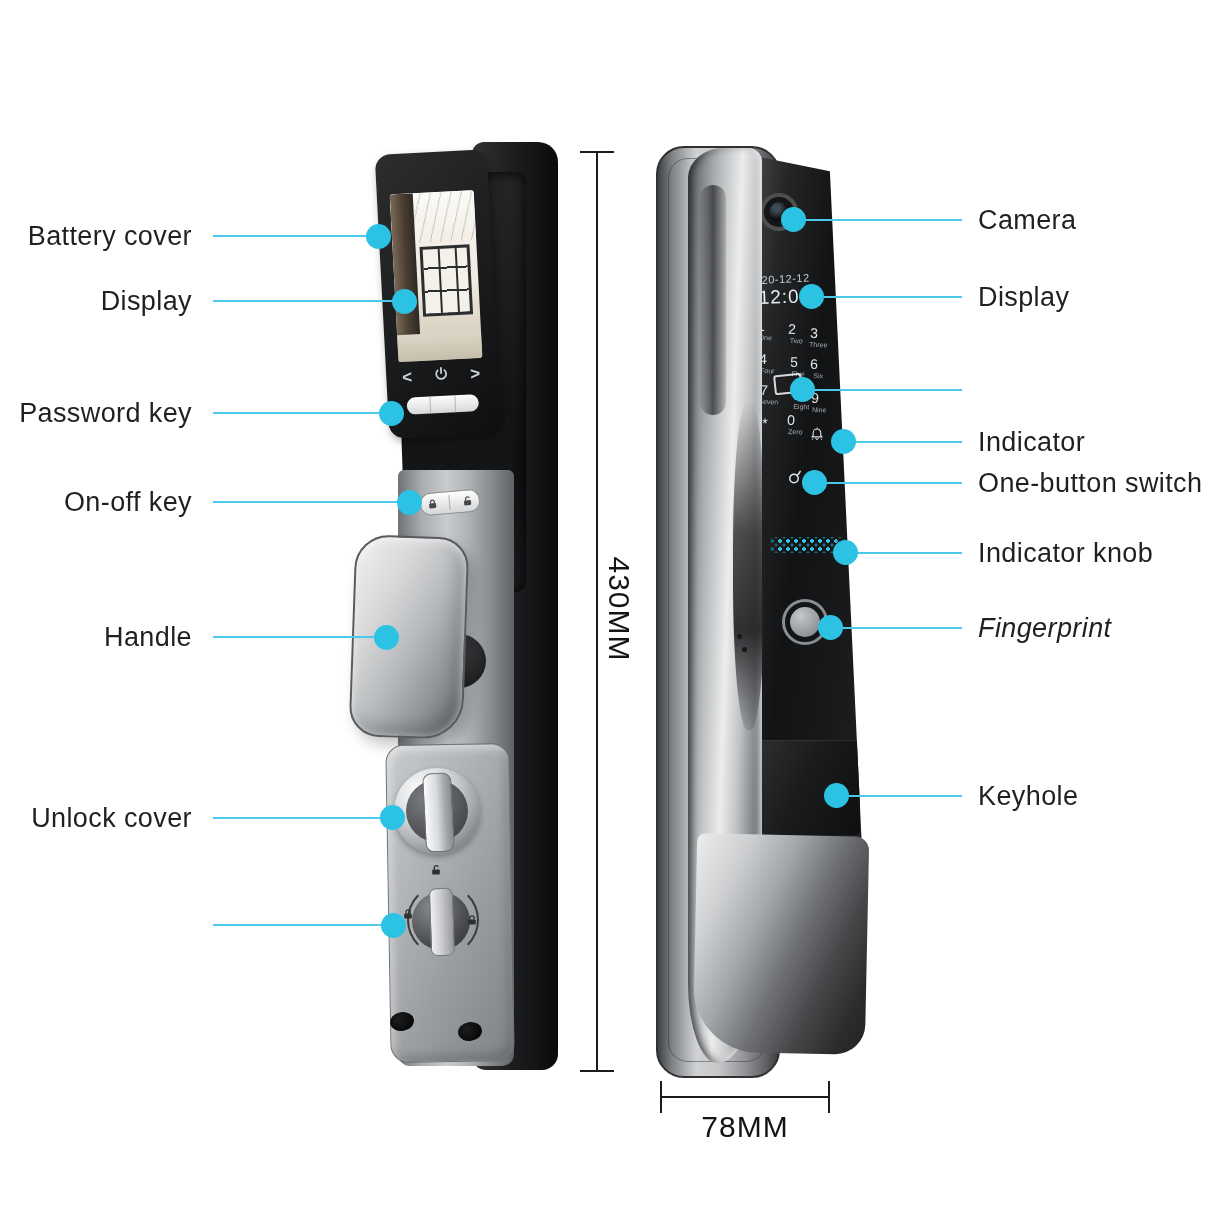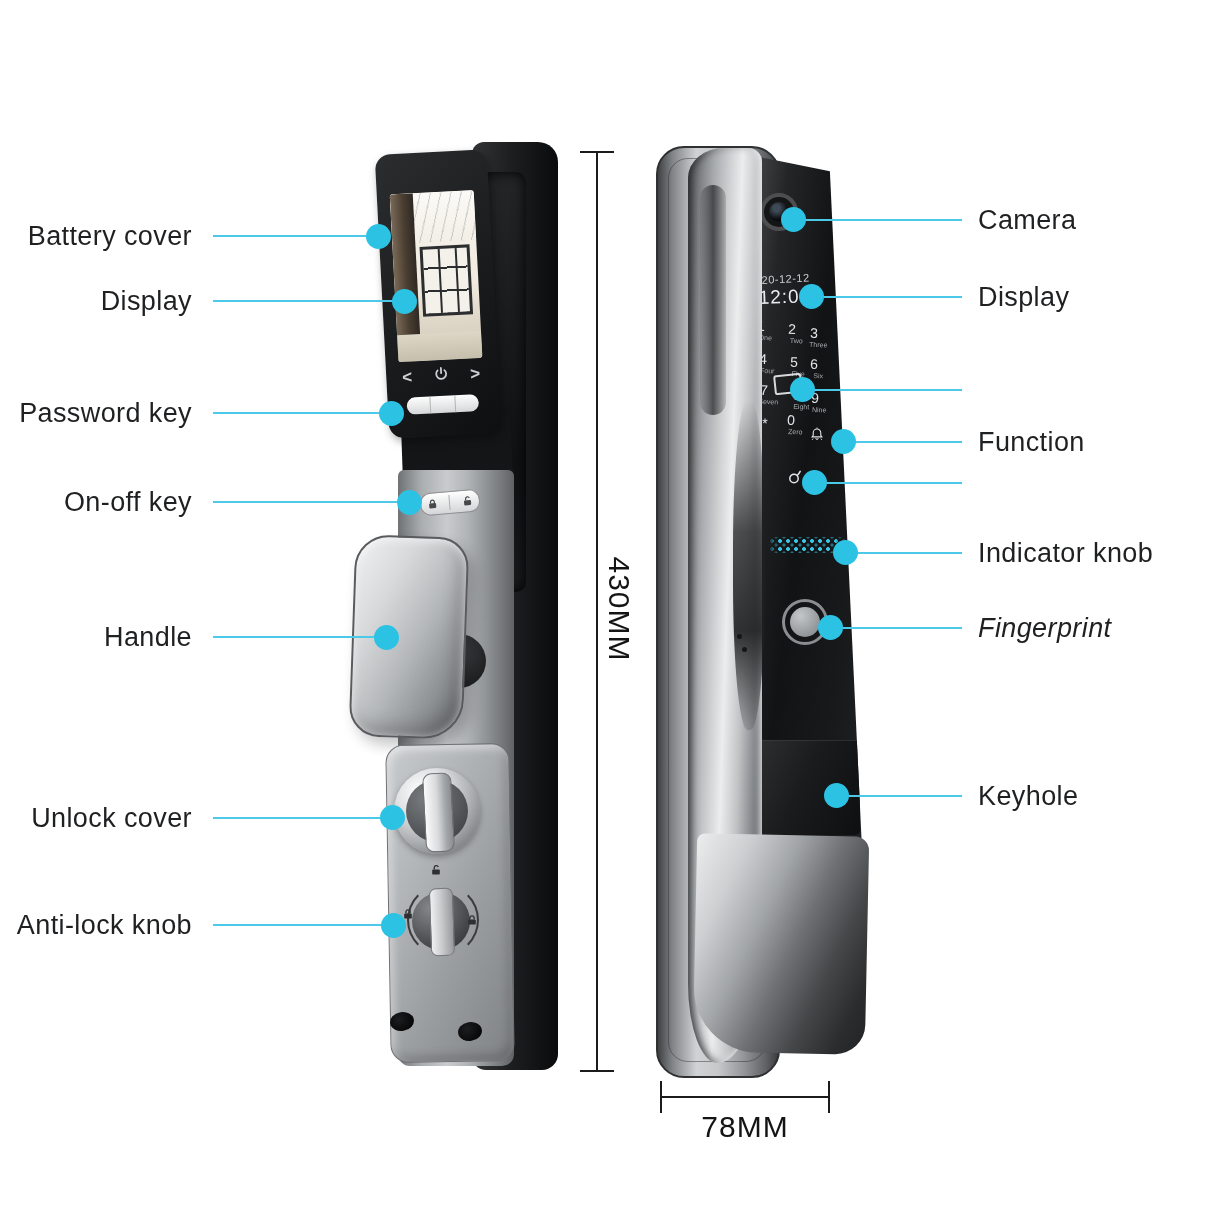--- a/index.html
+++ b/index.html
@@ -326,39 +326,39 @@
   <div class="dot" style="left:397px;top:490px;"></div>
 
   <div class="lbl left" style="right:1022px;top:620px;">Handle</div>
   <div class="lead" style="left:213px;top:636px;width:173px;"></div>
   <div class="dot" style="left:374px;top:625px;"></div>
 
   <div class="lbl left" style="right:1022px;top:801px;">Unlock cover</div>
   <div class="lead" style="left:213px;top:817px;width:179px;"></div>
   <div class="dot" style="left:380px;top:805px;"></div>
 
-  <div class="lbl left" style="right:1022px;top:908px;">Anti-lock knob</div>
   <div class="lead" style="left:213px;top:924px;width:180px;"></div>
   <div class="dot" style="left:381px;top:913px;"></div>
 
   <div class="lbl right" style="left:978px;top:203px;">Camera</div>
   <div class="lead" style="left:793px;top:219px;width:169px;"></div>
   <div class="dot" style="left:781px;top:207px;"></div>
 
   <div class="lbl right" style="left:978px;top:280px;">Display</div>
   <div class="lead" style="left:811px;top:296px;width:151px;"></div>
   <div class="dot" style="left:799px;top:284px;"></div>
 
   <div class="lead" style="left:802px;top:389px;width:160px;"></div>
   <div class="dot" style="left:790px;top:377px;"></div>
 
-  <div class="lbl right" style="left:978px;top:425px;">Function</div>
+  <div class="lbl right" style="left:978px;top:425px;">Indicator</div>
   <div class="lead" style="left:843px;top:441px;width:119px;"></div>
   <div class="dot" style="left:831px;top:429px;"></div>
 
+  <div class="lbl right" style="left:978px;top:466px;">One-button switch</div>
   <div class="lead" style="left:814px;top:482px;width:148px;"></div>
   <div class="dot" style="left:802px;top:470px;"></div>
 
   <div class="lbl right" style="left:978px;top:536px;">Indicator knob</div>
   <div class="lead" style="left:845px;top:552px;width:117px;"></div>
   <div class="dot" style="left:833px;top:540px;"></div>
 
   <div class="lbl right" style="left:978px;top:611px;font-style:italic;">Fingerprint</div>
   <div class="lead" style="left:830px;top:627px;width:132px;"></div>
   <div class="dot" style="left:818px;top:615px;"></div>

